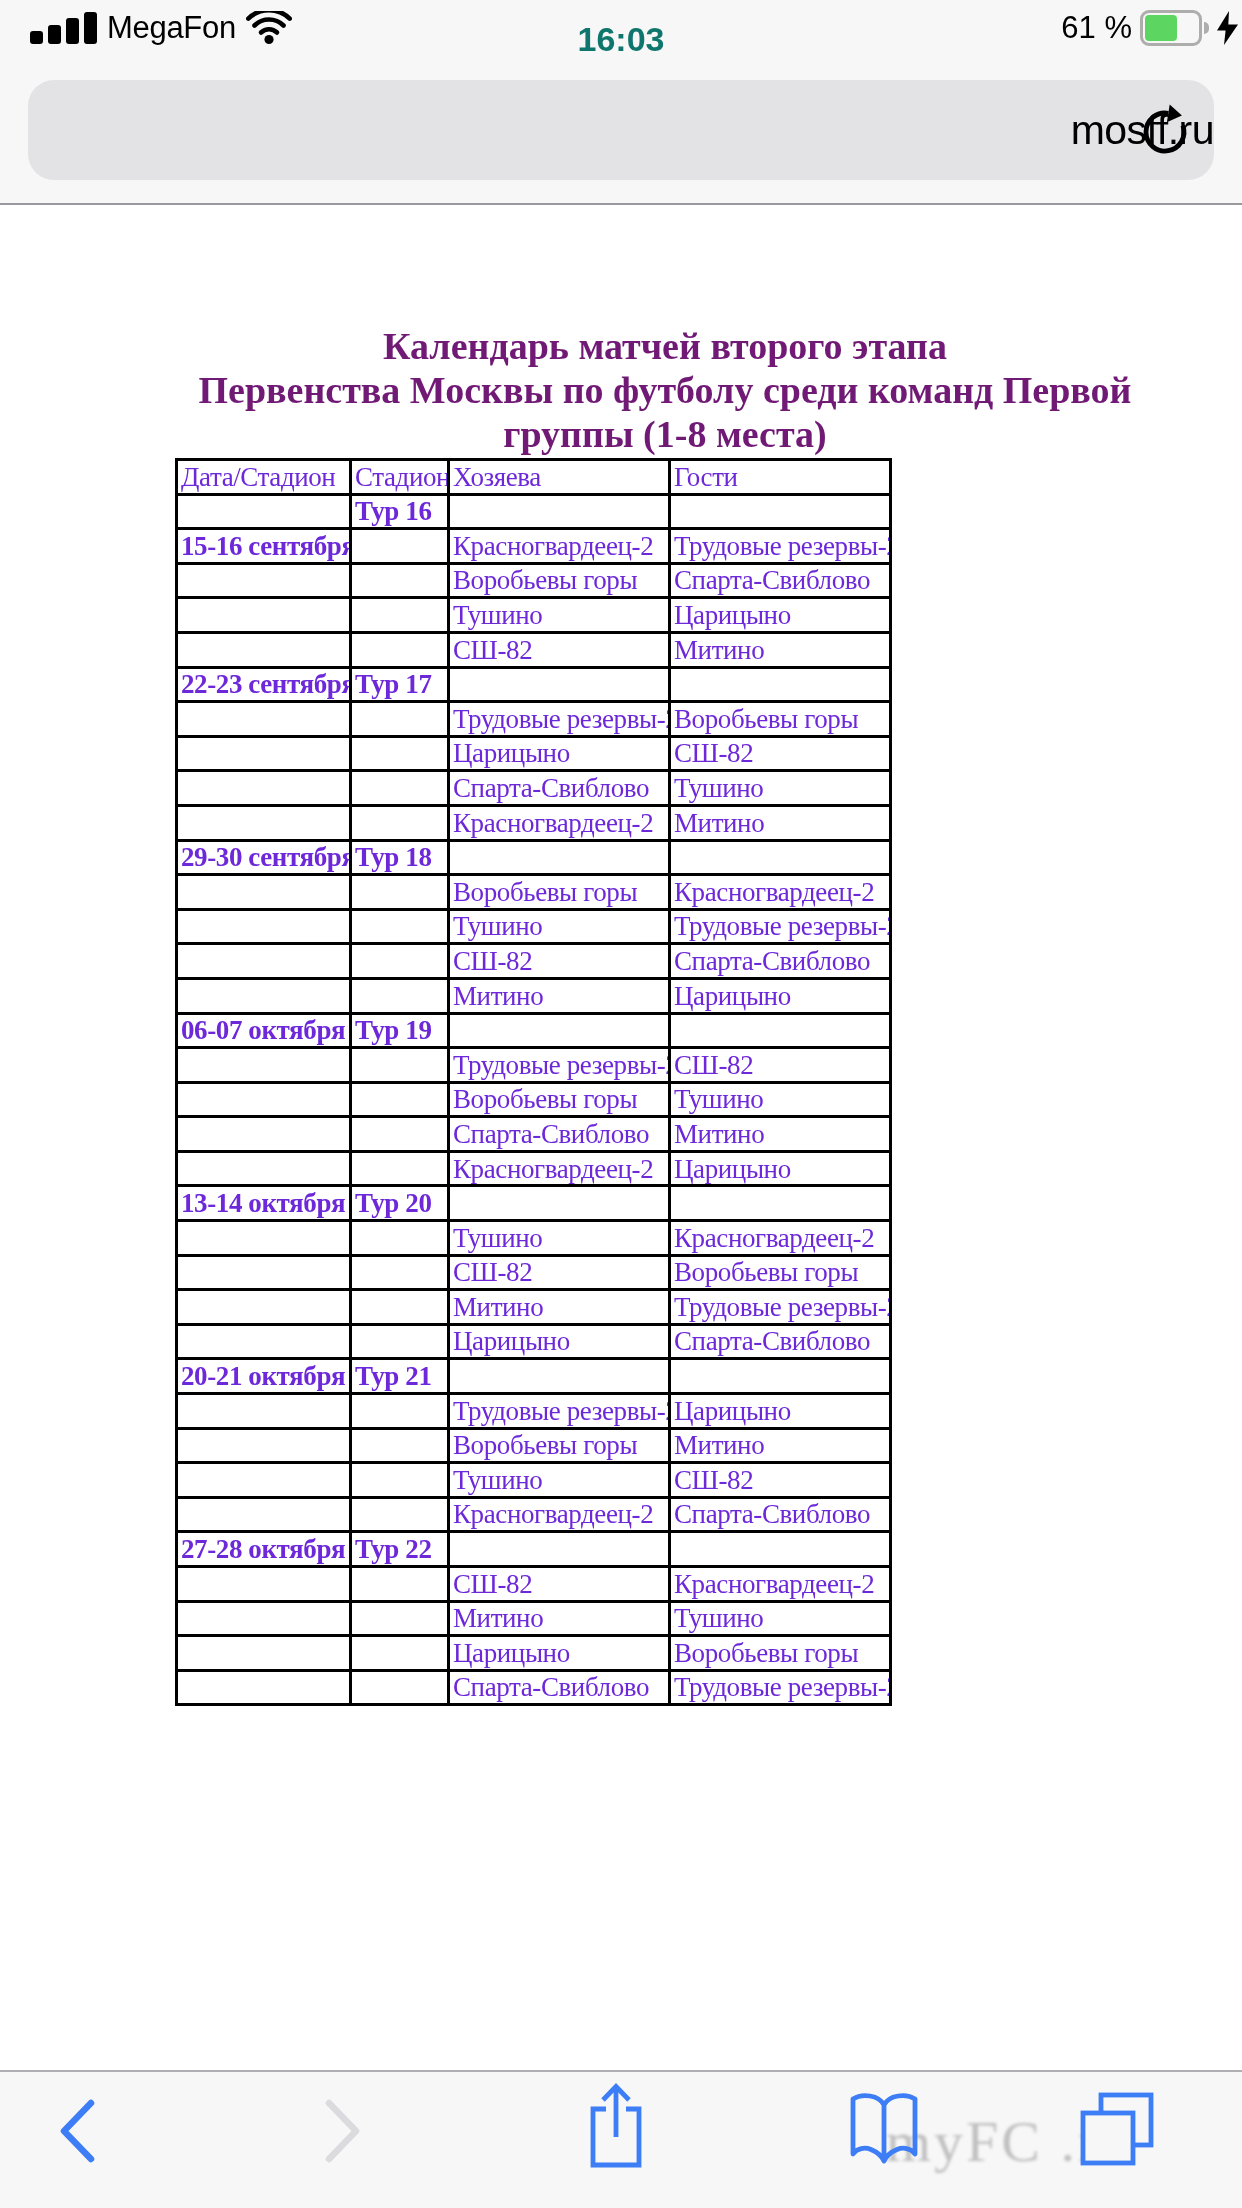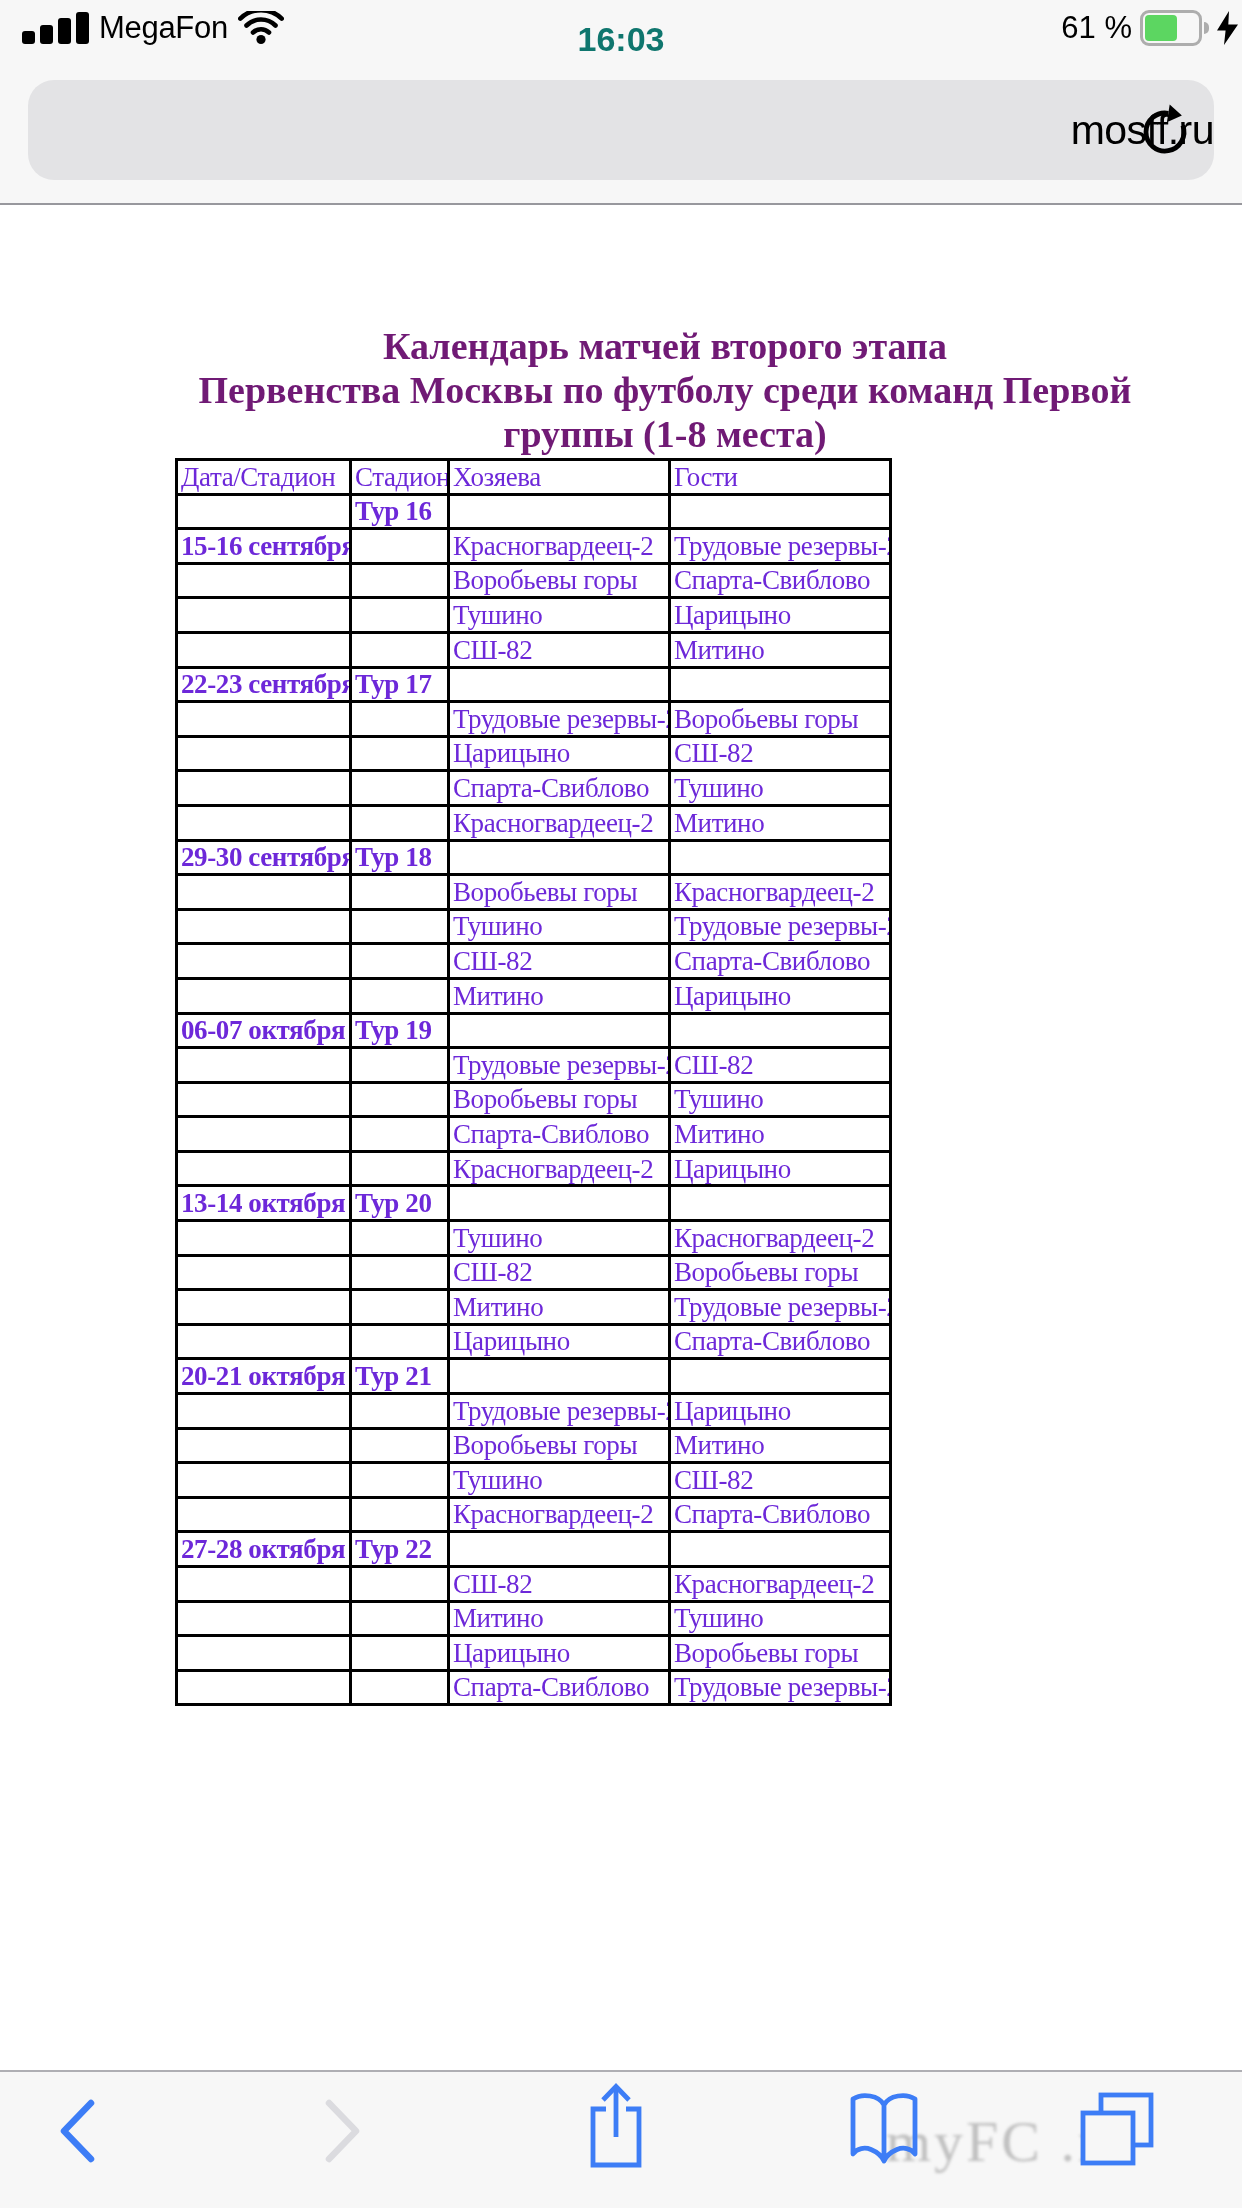--- a/index.html
+++ b/index.html
@@ -7,21 +7,21 @@
     width:1242px;height:2208px;position:relative;background:#ffffff;
     font-family:"Liberation Sans", sans-serif;overflow:hidden;
     -webkit-font-smoothing:antialiased;
   }
   
   .chrome-top{
     position:absolute;top:0;left:0;width:1242px;height:205px;
     background:#F7F7F7;border-bottom:2px solid #98989D;box-sizing:border-box;
   }
   .status-bar{position:absolute;top:0;left:0;width:100%;height:56px;}
-  .sb-left{position:absolute;left:22px;top:10px;display:flex;align-items:center;gap:10px;}
+  .sb-left{position:absolute;left:30px;top:10px;display:flex;align-items:center;gap:10px;}
   .sb-carrier{font-size:31px;color:#000;letter-spacing:-0.3px;}
   .sb-time{position:absolute;left:0;right:0;top:20px;text-align:center;font-size:34px;font-weight:700;color:#0f766e;}
   .sb-right{position:absolute;right:4px;top:10px;display:flex;align-items:center;gap:8px;}
   .sb-percent{font-size:31px;color:#000;}
   .battery{display:flex;align-items:center;}
   .battery-body{width:52px;height:26px;border:3px solid #ADADAD;border-radius:9px;padding:2px;}
   .battery-fill{display:block;width:61%;height:100%;background:#5CD661;border-radius:4px;}
   .battery-cap{width:5px;height:12px;background:#ADADAD;border-radius:0 5px 5px 0;margin-left:2px;}
   
   .url-field{

